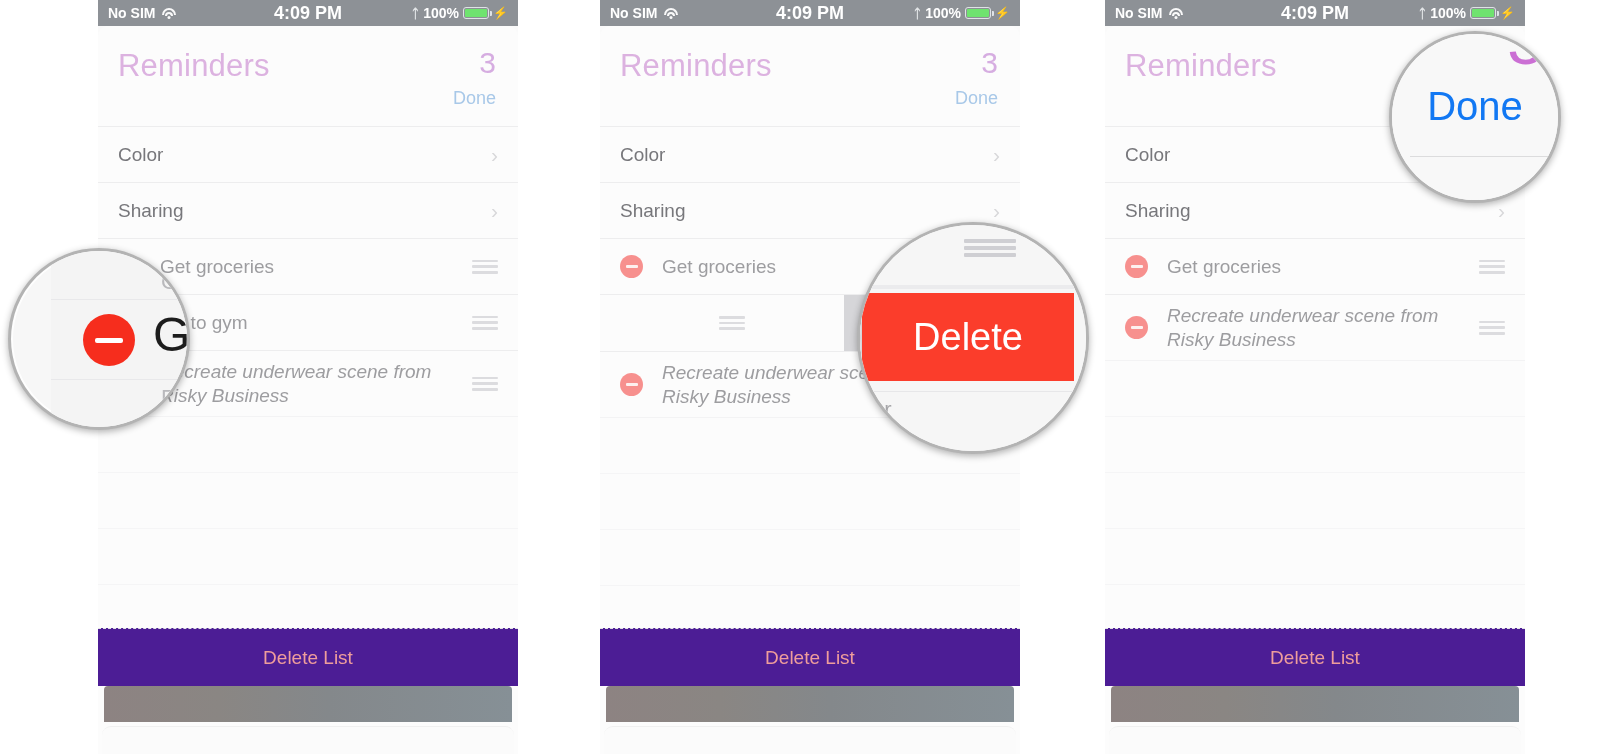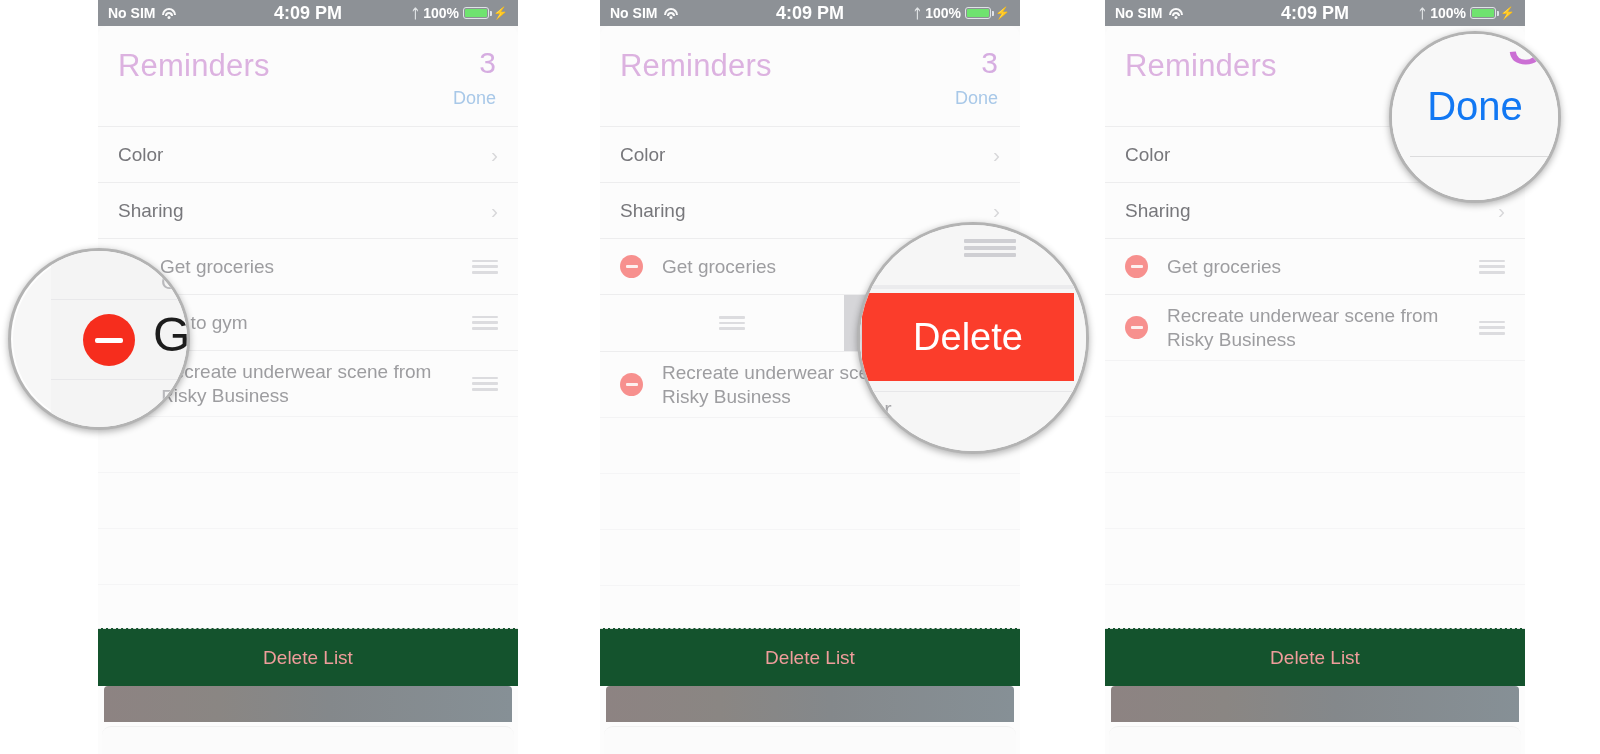--- a/index.html
+++ b/index.html
@@ -88,21 +88,21 @@
   }
 
   
   .row {
     position: relative; display: flex; align-items: center;
     min-height: 56px; padding: 0 20px;
     border-top: 1px solid #ededee;
     background: #fcfcfc;
     overflow: hidden;
   }
-  .row.tall { min-height: 66px; }
+  .row.tall { min-height: 66px; font-style: italic; }
   .row-label { font-size: 19px; color: #9a9a9d; }
   .row-label.settings { color: #77777b; }
   .chev {
     margin-left: auto; color: #d8d8da; font-size: 21px; font-weight: 300;
     line-height: 1;
   }
   .minus {
     width: 23px; height: 23px; border-radius: 50%;
     background: #f7908e; flex: 0 0 auto; margin-right: 19px;
     display: flex; align-items: center; justify-content: center;
@@ -134,21 +134,21 @@
     flex: 1;
     background:
       repeating-linear-gradient(to bottom,
         #fcfcfc 0, #fcfcfc 55px, #f1f1f2 55px, #f1f1f2 56px);
     border-top: 1px solid #ededee;
     opacity: .55;
   }
   .delete-list {
     border-top: 1px dashed #e3e3e4;
     height: 58px; display: flex; align-items: center; justify-content: center;
-    font-size: 19px; color: #ef9d9b; background: #14532d;
+    font-size: 19px; color: #ef9d9b; background: #4c1d95;
   }
   .bottom-band {
     height: 36px; margin: 0 6px;
     background: linear-gradient(to right, #8d8382 0%, #8a8683 28%, #84888b 55%, #869096 100%);
     border-radius: 4px 4px 0 0;
   }
   .bottom-peek {
     height: 34px; margin: 4px 4px 0 4px;
     background: #fbfbfb; border-radius: 9px 9px 0 0;
     border-top: 1px solid #f0f0f0;

